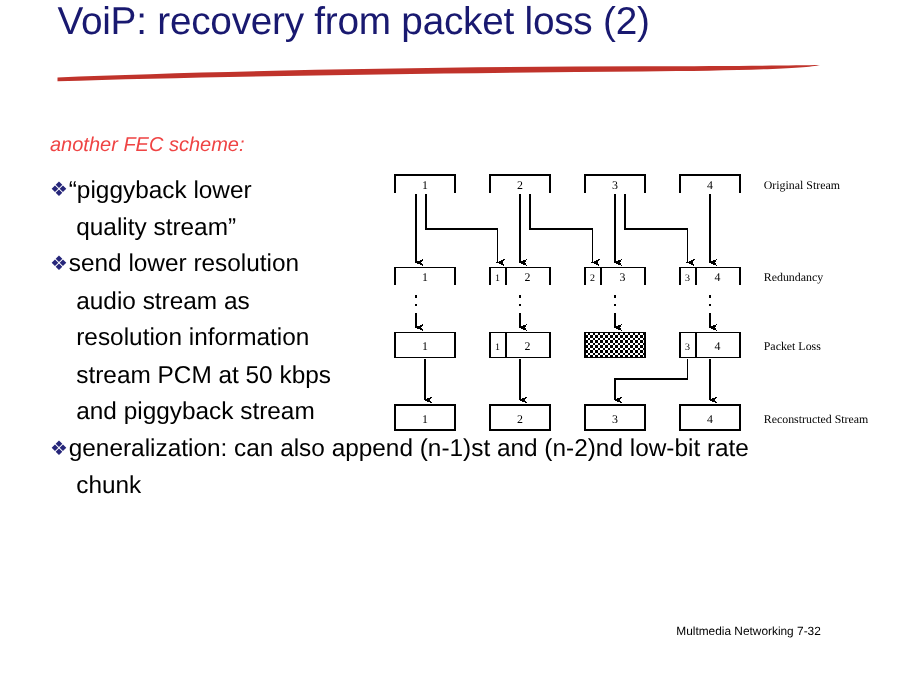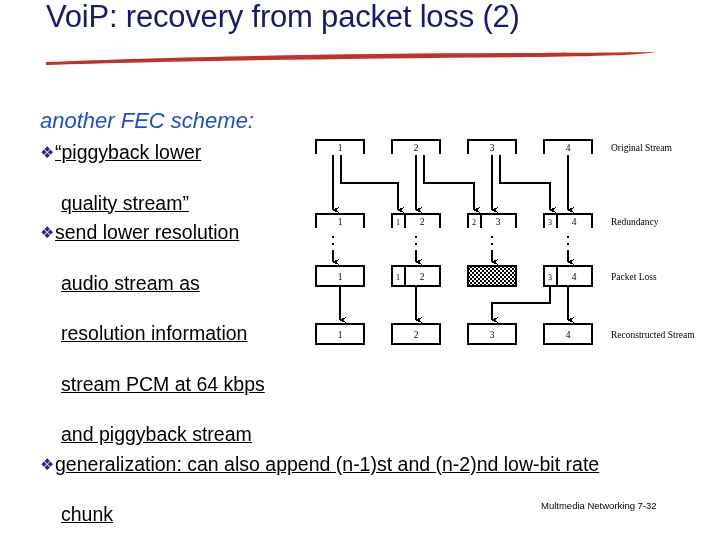--- a/index.html
+++ b/index.html
@@ -21,46 +21,45 @@
     letter-spacing:-0.2px;
     white-space:normal;
   }
   
   .rule-wrap{position:absolute;left:44px;top:48px;width:620px;height:20px;}
   .rule-wrap svg{display:block;}
 
   
   .lead{
     position:absolute;left:40px;top:108px;
-    font-size:22px;
+    font-size:16px;
     font-style:italic;
-    color:#1d4ed8;
+    color:#ef4444;
     font-family:"Liberation Sans", sans-serif;
     white-space:nowrap;
   }
   .bullets{
     position:absolute;left:40px;top:138px;width:680px;
   }
   .bl{
     font-size:19.5px;
     line-height:29.5px;
     color:#000000;
     white-space:nowrap;
     position:relative;
-    text-decoration:underline;
   }
   .bl .bullet{
     color:#26267a;
     font-size:16px;
     display:inline-block;
     width:15px;
     vertical-align:1px;
   }
   .bl .txt{display:inline;}
-  .bl.cont{padding-left:21px;margin-top:21px;}
+  .bl.cont{padding-left:21px;}
 
   
   #diagram{position:absolute;left:312px;top:132px;width:408px;height:220px;}
   #diagram svg{display:block;}
 
   
   .footer{
     position:absolute;left:541px;top:500px;
     font-size:9.5px;color:#000;
     font-family:"Liberation Sans", sans-serif;
@@ -96,21 +95,21 @@
       <span class="bullet">❖</span><span class="txt">send lower resolution</span>
     </div>
     <div class="bl cont">
       <span class="txt">audio stream as</span>
     </div>
     <div class="bl cont">
       <span class="txt">resolution information</span>
     </div>
 
     <div class="bl cont">
-      <span class="txt">stream PCM at 64 kbps</span>
+      <span class="txt">stream PCM at 50 kbps</span>
     </div>
     <div class="bl cont">
       <span class="txt">and piggyback stream</span>
     </div>
 
 
     <div class="bl">
       <span class="bullet">❖</span><span class="txt">generalization: can also append (n-1)st and (n-2)nd low-bit rate</span>
     </div>
     <div class="bl cont">

